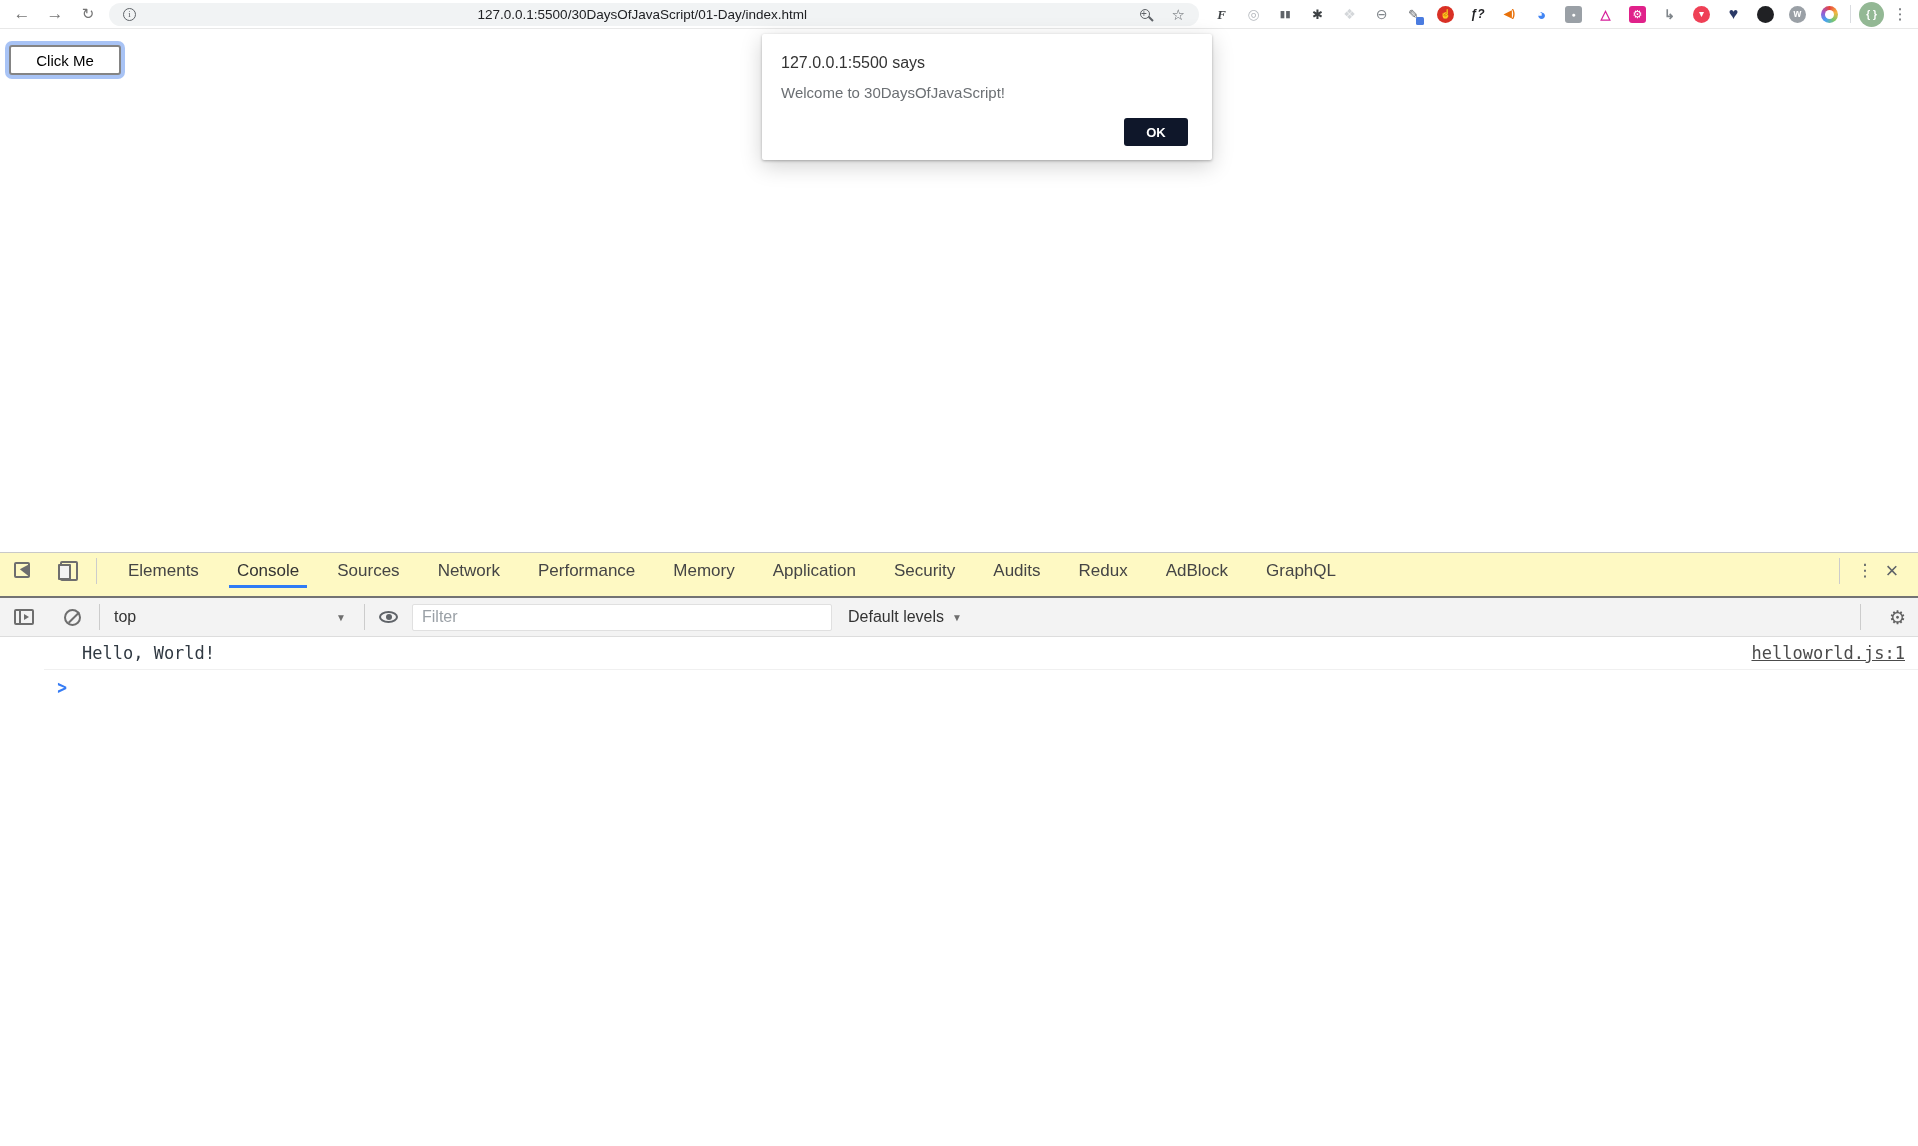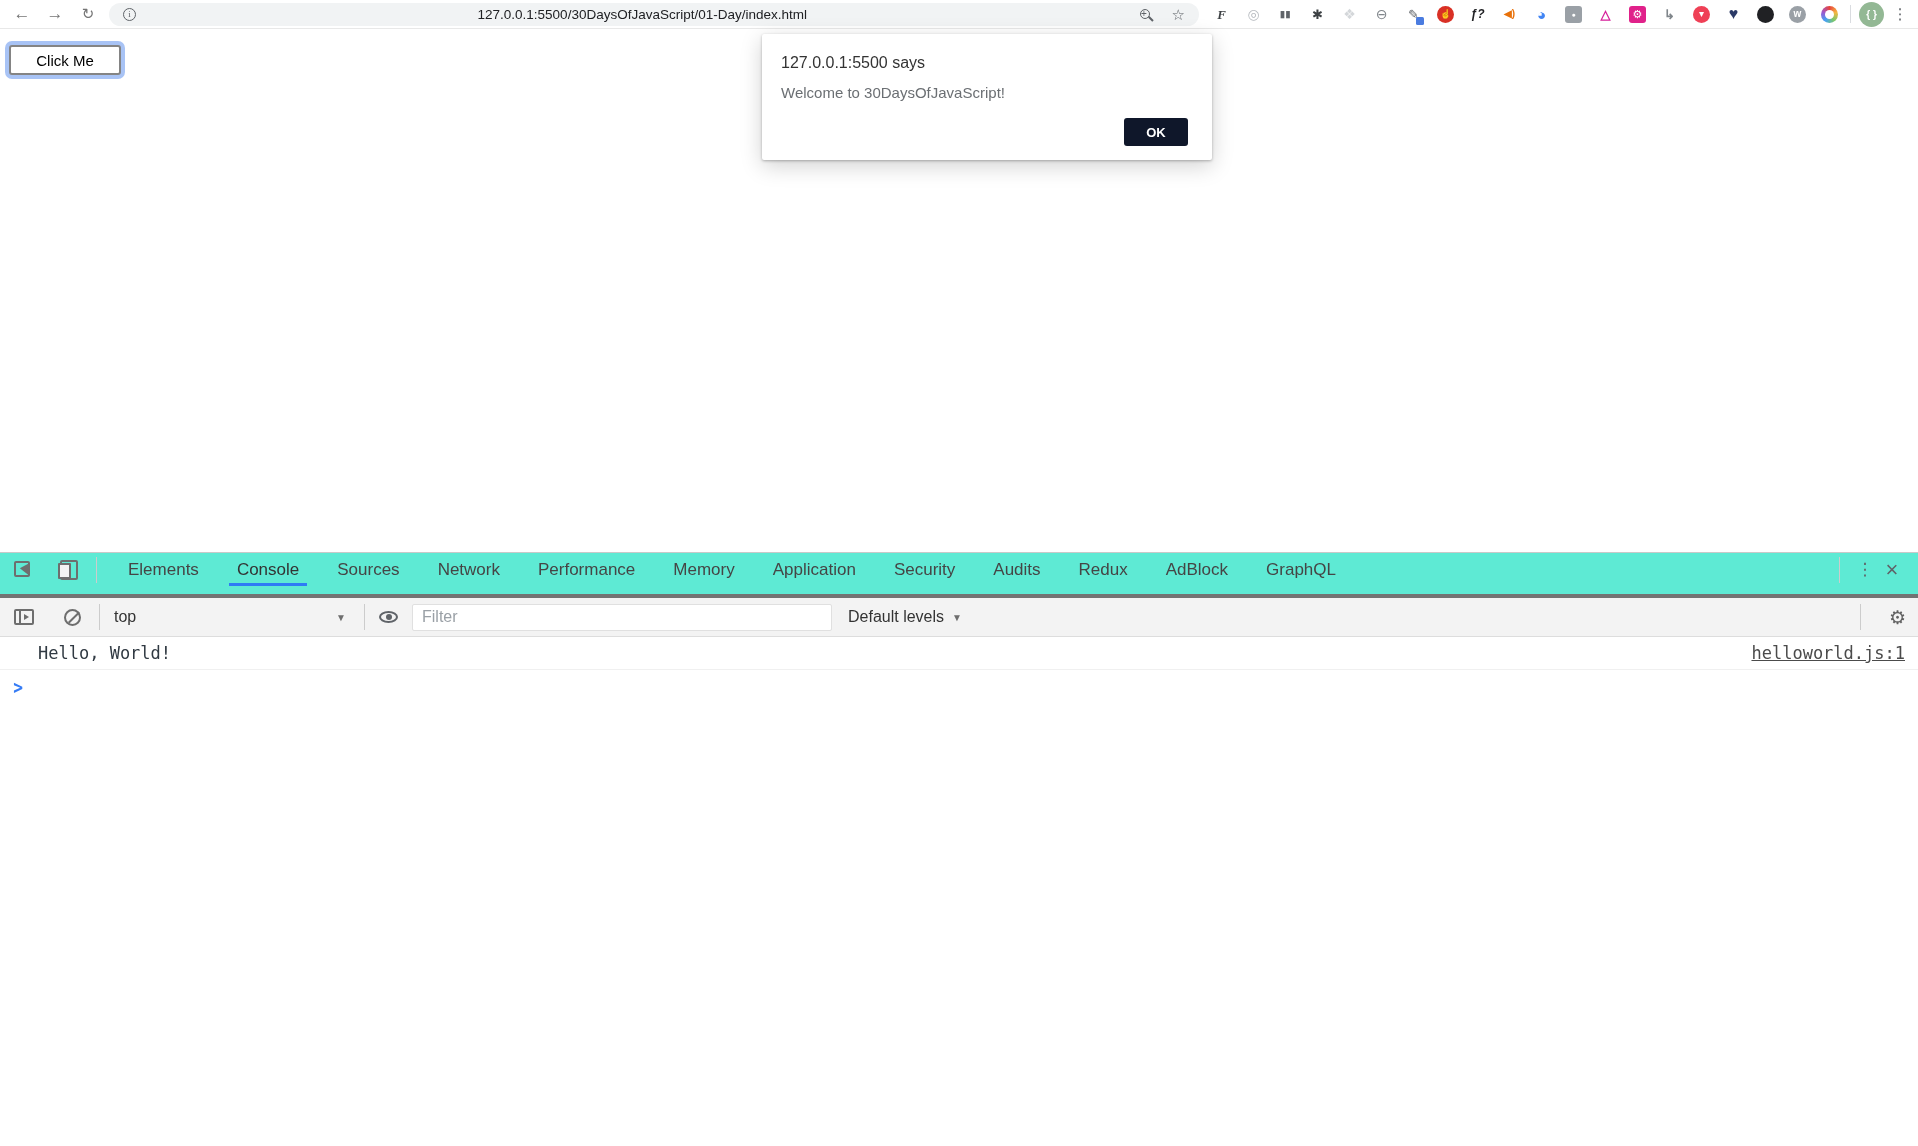--- a/index.html
+++ b/index.html
@@ -95,21 +95,21 @@
   .alert-message { font-size: 15px; color: #6b6f73; margin-top: 12px; }
   .alert-ok-btn {
     position: absolute; right: 24px; bottom: 14px; width: 64px; height: 28px;
     background: #0f172a; color: #ffffff; border: none; border-radius: 3px;
     font-family: "Liberation Sans", sans-serif; font-size: 13px; font-weight: 700; cursor: pointer;
   }
 
   
   .devtools { flex: 1 1 auto; display: flex; flex-direction: column; border-top: 1px solid #c9c9c9; background: #fff; }
   .tab-bar {
-    height: 45px; background: #5eead4; border-bottom: 4px solid #737373;
+    height: 45px; background: #fef9c3; border-bottom: 2px solid #737373;
     display: flex; align-items: center; padding: 0 12px 8px 14px; flex: none;
   }
   .icon-btn { display: inline-flex; align-items: center; justify-content: center; cursor: pointer; flex: none; }
 
   .inspect-icon { width: 18px; height: 18px; position: relative; margin-right: 26px; }
   .inspect-icon::before { content: ""; position: absolute; inset: 0 2px 2px 0; border: 2px solid #6e6e6e; border-radius: 2px; }
   .inspect-icon::after {
     content: ""; position: absolute; right: -1px; bottom: -2px; width: 0; height: 0;
     border: 5px solid transparent; border-top: 11px solid #6e6e6e; transform: rotate(-28deg);
   }
@@ -148,21 +148,21 @@
   .eye-icon::after { content: ""; position: absolute; left: 50%; top: 50%; width: 6px; height: 6px; margin: -3px 0 0 -3px; background: #5f6368; border-radius: 50%; }
   .filter-input {
     width: 420px; height: 27px; background: #fff; border: 1px solid #e0e0e0; border-radius: 2px;
     margin-left: 14px; padding: 0 9px; font-family: "Liberation Sans", sans-serif; font-size: 16px; color: #333;
   }
   .filter-input::placeholder { color: #9aa0a6; }
   .levels-select { display: flex; align-items: center; gap: 8px; margin-left: 16px; font-size: 16px; color: #333; cursor: pointer; }
   .ct-spacer { flex: 1 1 auto; }
   .gear-icon { color: #616161; font-size: 19px; margin-left: 14px; cursor: pointer; line-height: 1; }
 
-  .console-output { flex: 1 1 auto; background: #fff; font-family: "DejaVu Sans Mono", monospace; }
+  .console-output { flex: 1 1 auto; background: #fff; font-family: "DejaVu Sans Mono", monospace; margin-left: 44px; }
   .console-row {
     height: 33px; border-bottom: 1px solid #f0f0f0; display: flex; align-items: center;
     padding: 0 13px 0 38px; font-size: 17px; color: #303942;
   }
   .console-msg { flex: 1 1 auto; }
   .console-source { color: #4b4b4b; text-decoration: underline; cursor: pointer; font-size: 17px; }
   .prompt-row { height: 34px; display: flex; align-items: center; padding-left: 13px; cursor: text; }
   .prompt-chevron { color: #367cf5; font-weight: 700; font-size: 17px; transform: scale(0.95, 1.15); }
 </style>
 </head>

